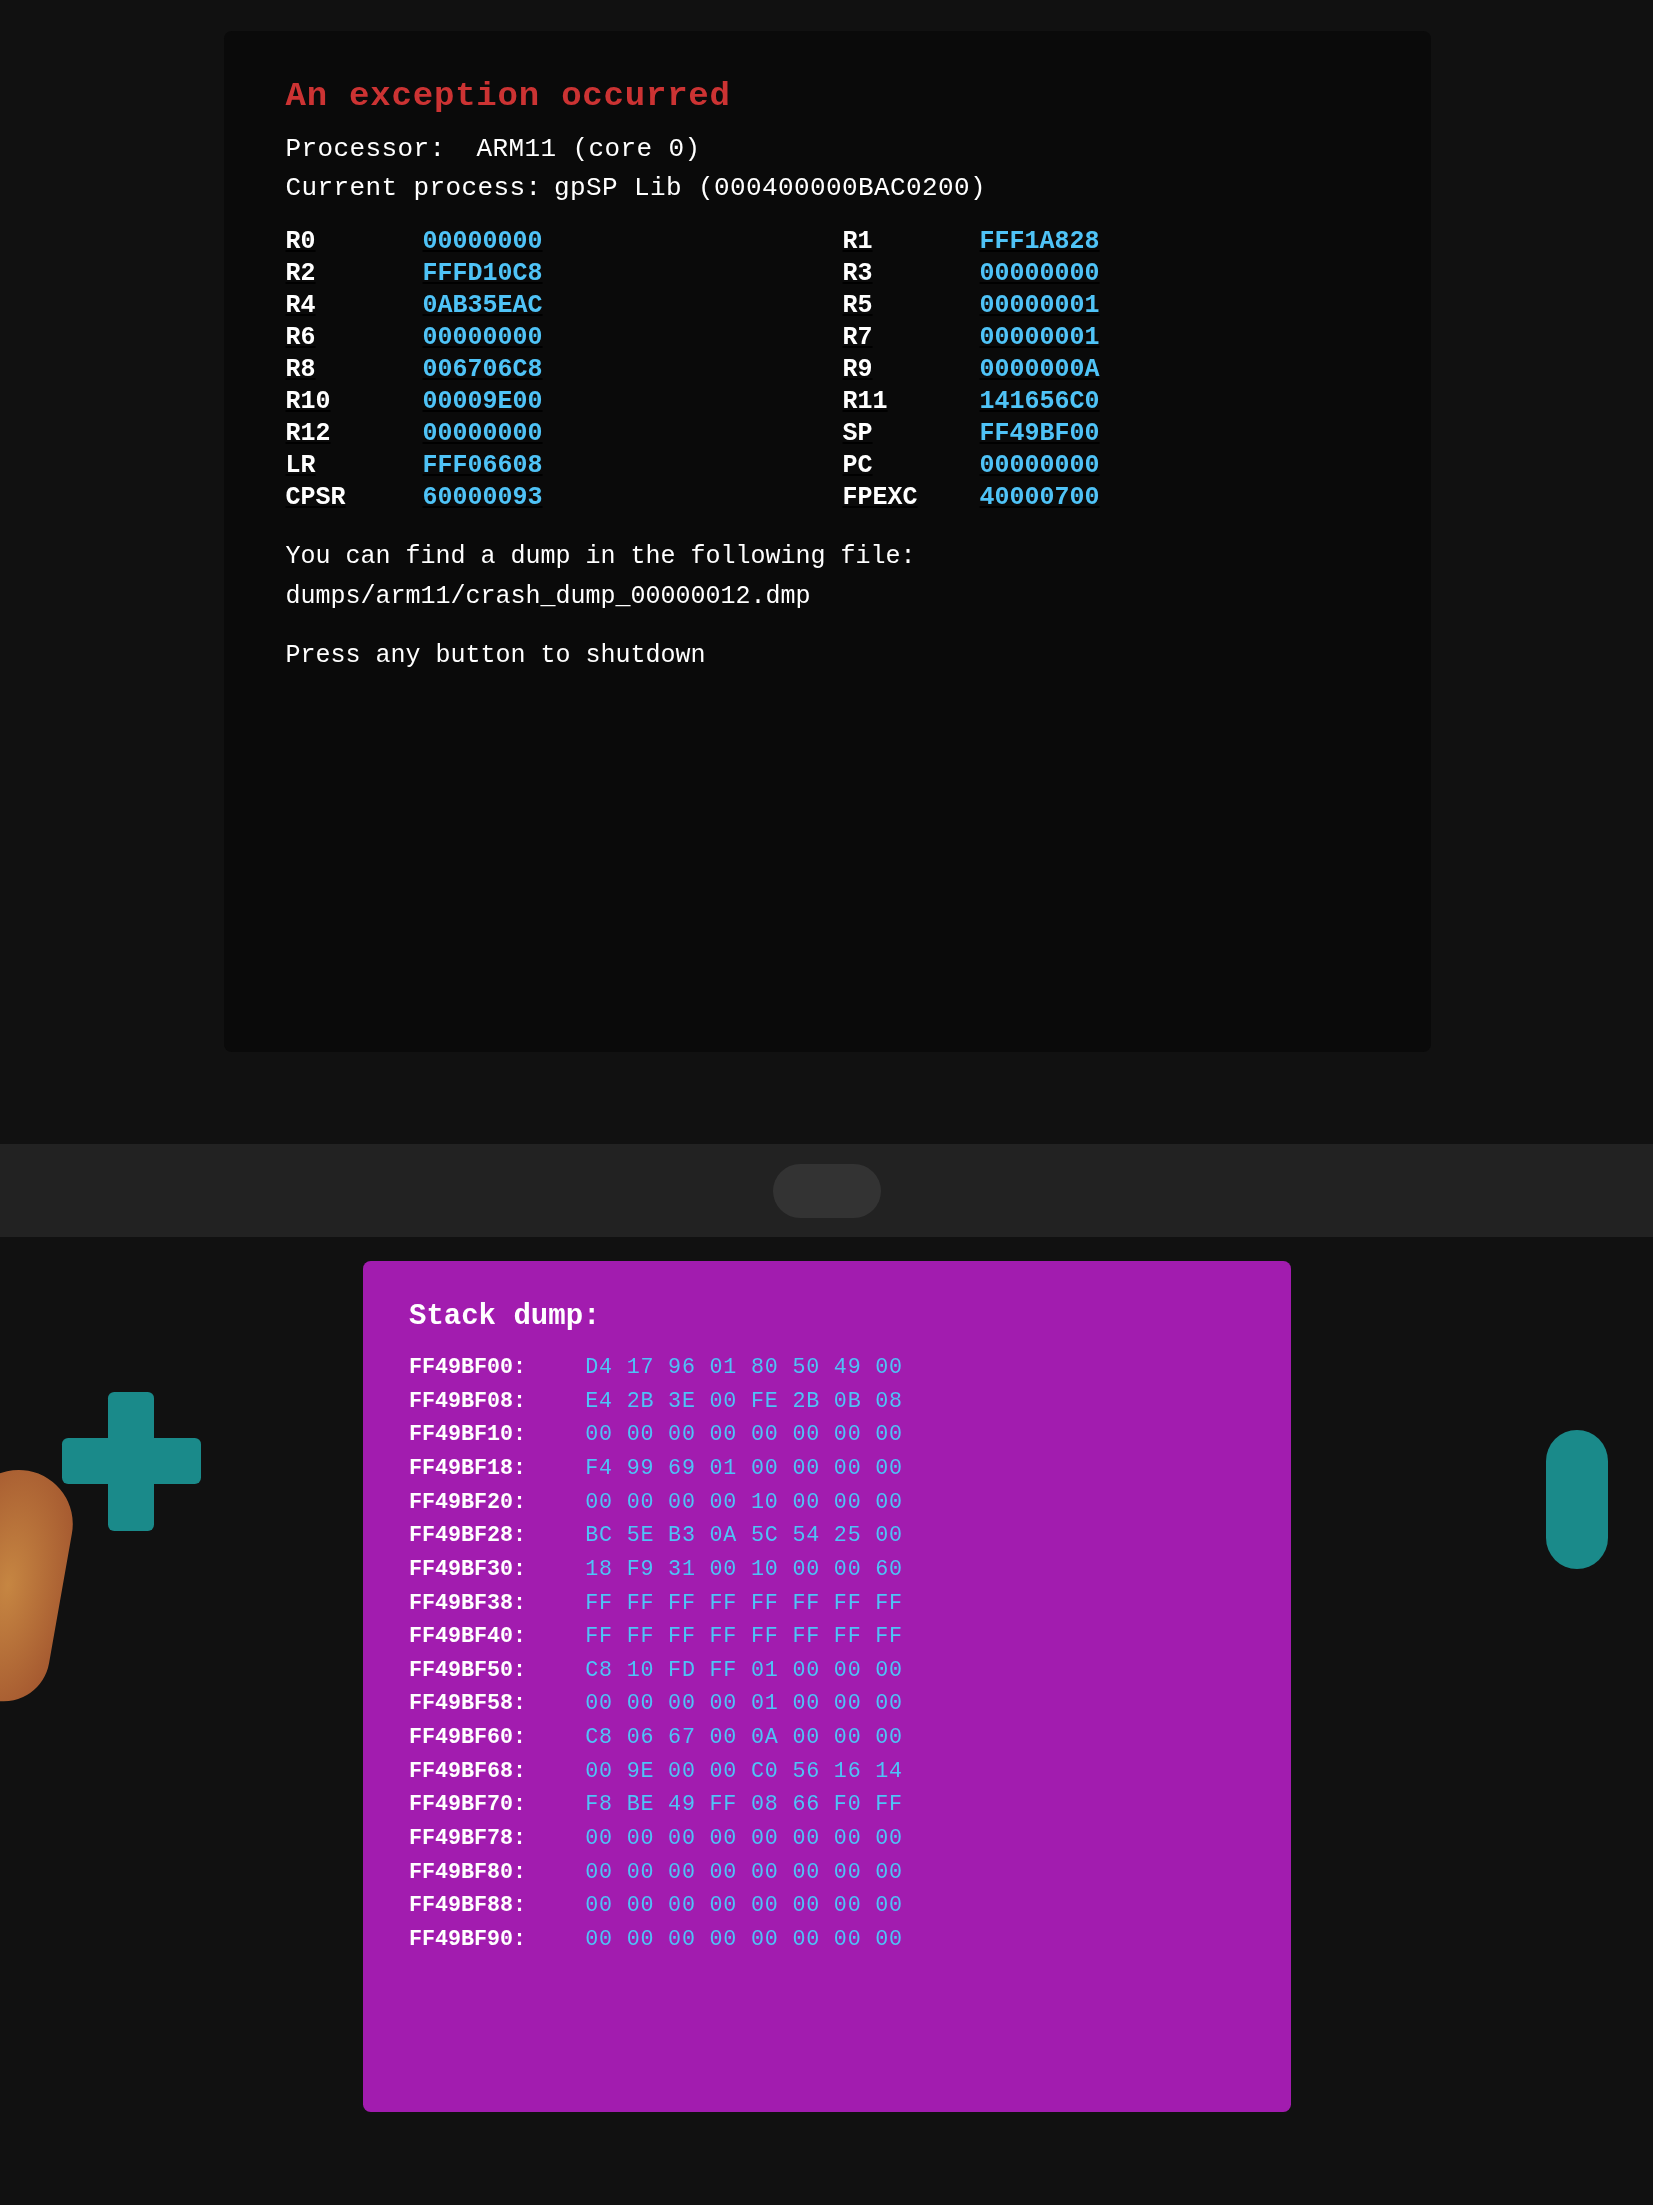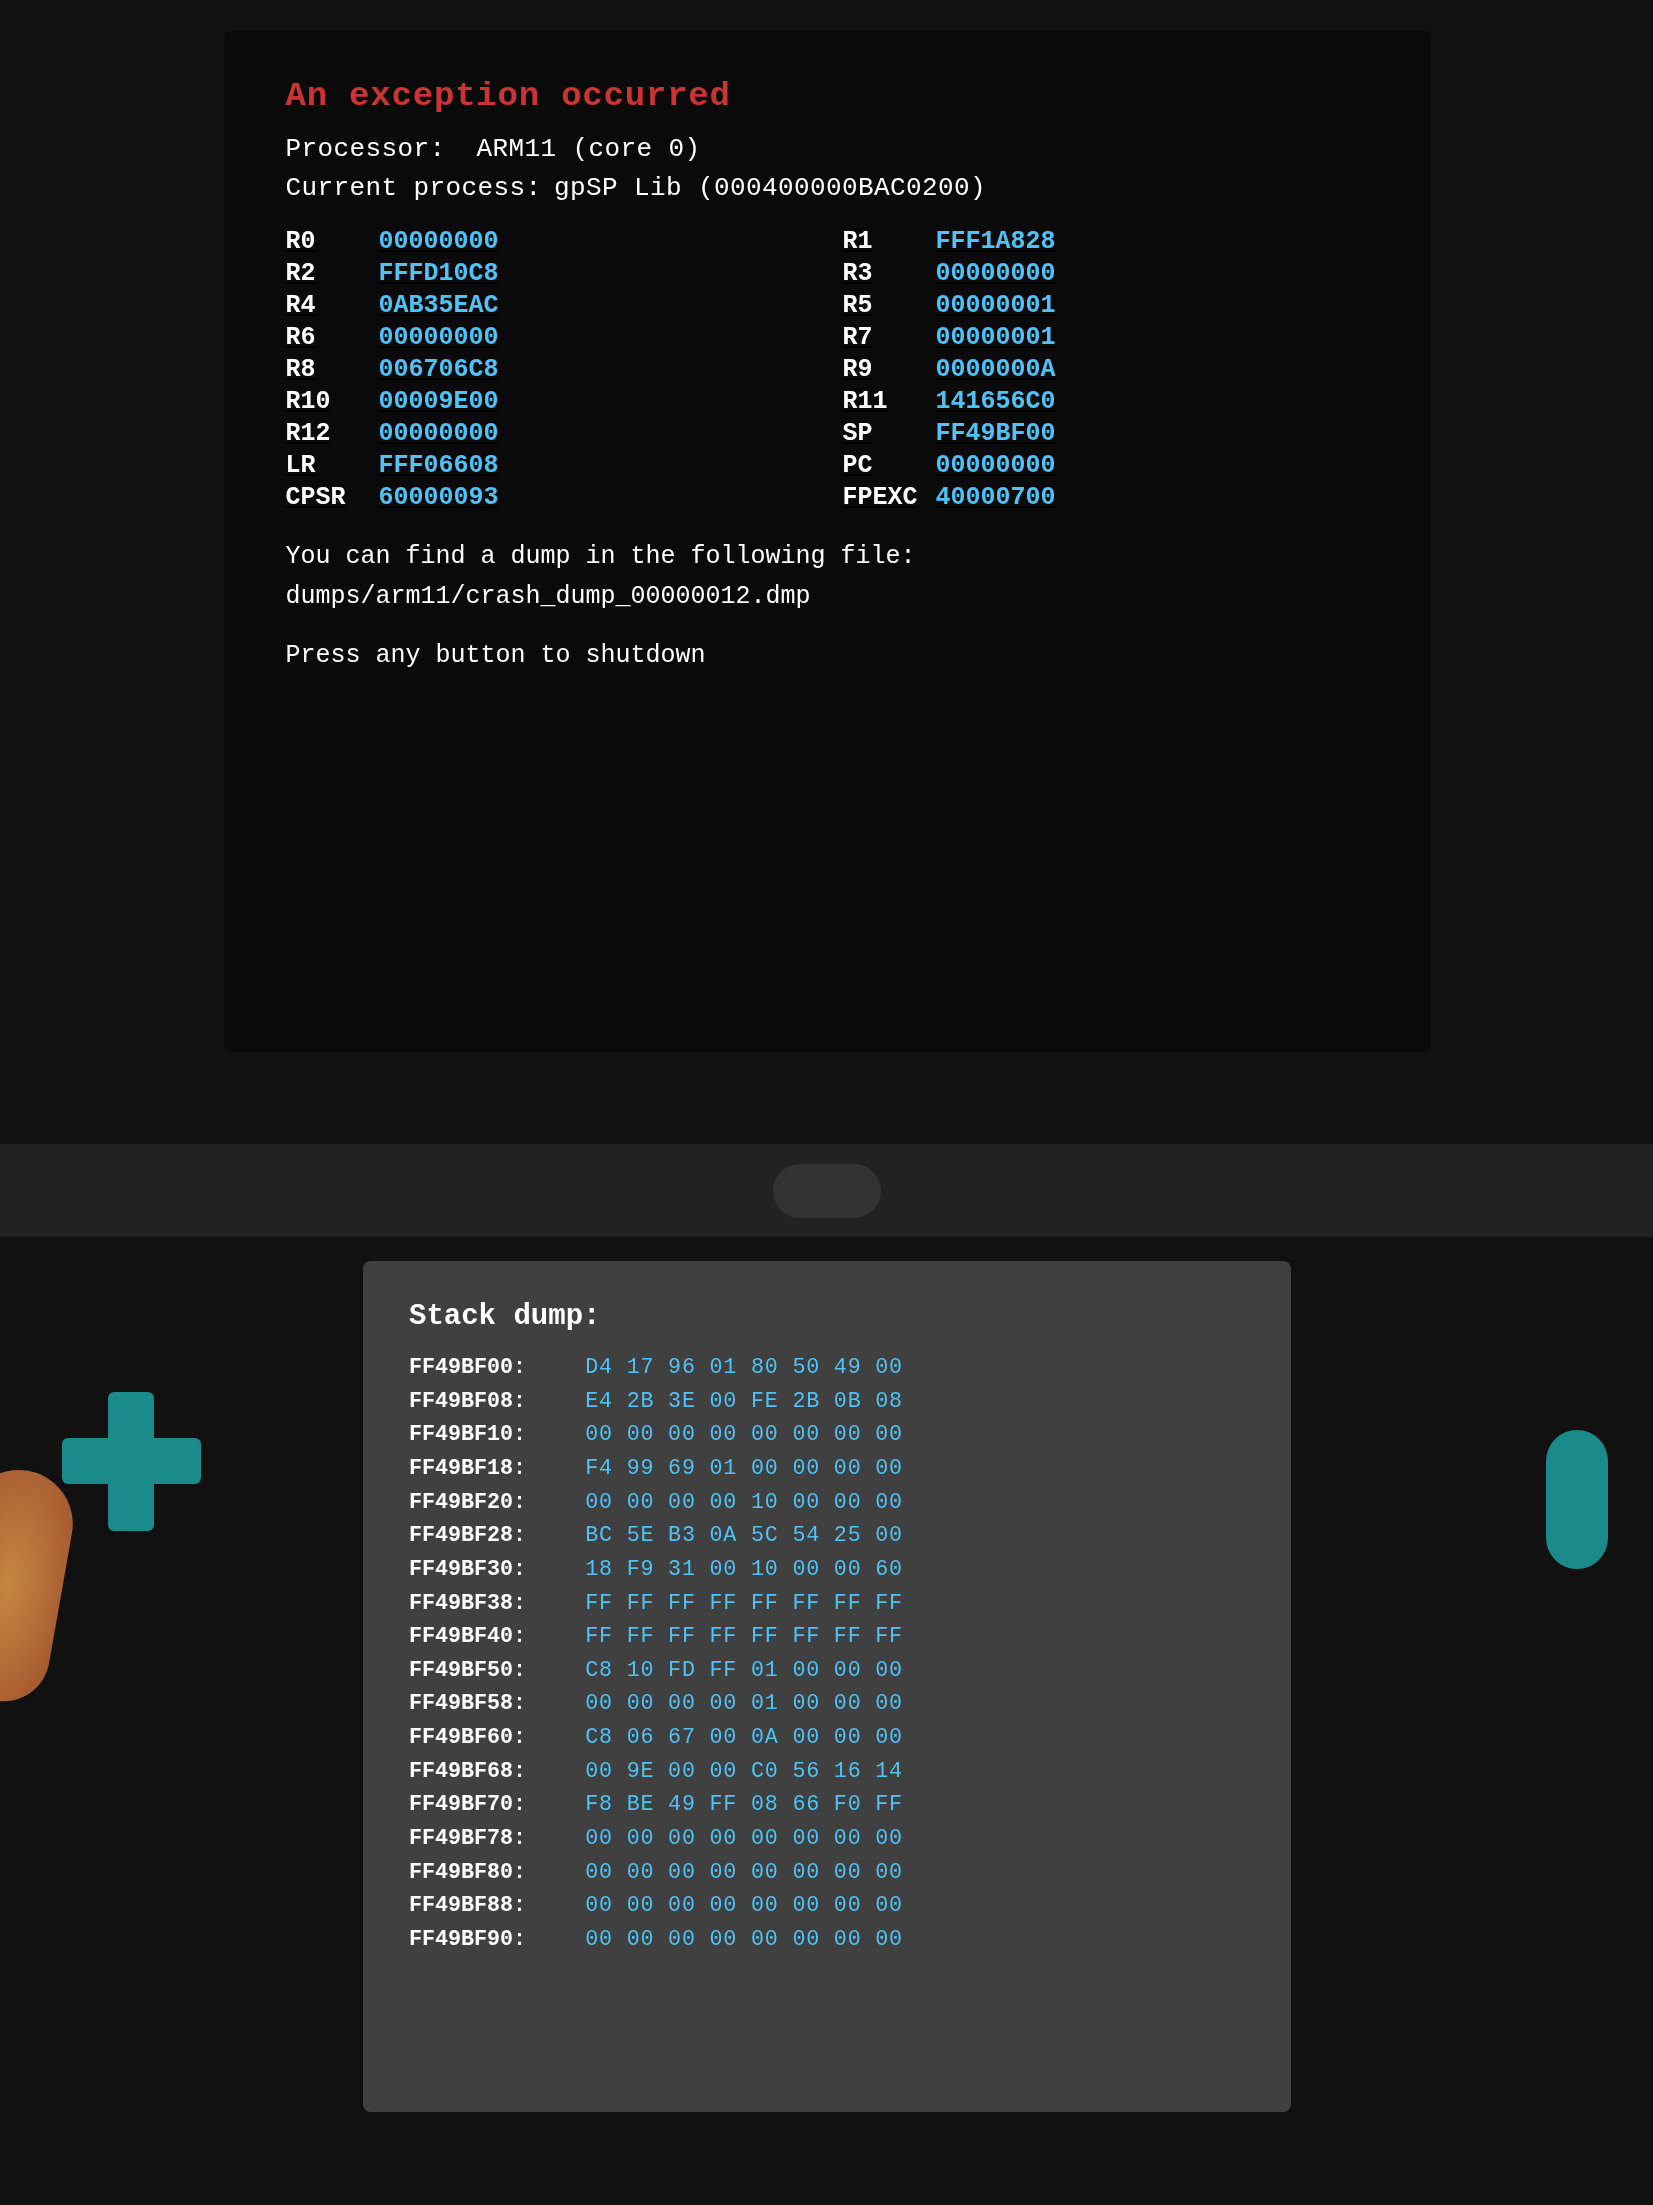--- a/index.html
+++ b/index.html
@@ -96,21 +96,21 @@
       left: 46px;
       width: 46px;
       height: 139px;
       background: #1a8a8a;
       border-radius: 6.2px;
     }
 
     .bottom-screen {
       width: 928px;
       height: 851px;
-      background: #404040;
+      background: #a21caf;
       border-radius: 7.7px;
       padding: 39px 46px;
       display: flex;
       flex-direction: column;
       gap: 0;
       margin-top: 7.7px;
     }
 
     
     .error-title {
@@ -145,20 +145,21 @@
       color: #ffffff;
       font-size: 25px;
       width: 93px;
       font-weight: bold;
     }
 
     .reg-value {
       color: #4fc3f7;
       font-size: 25px;
       font-weight: bold;
+      margin-left: 44px;
     }
 
     .dump-info {
       margin-top: 25px;
       color: #ffffff;
       font-size: 25px;
       line-height: 1.6;
     }
 
     .press-text {

